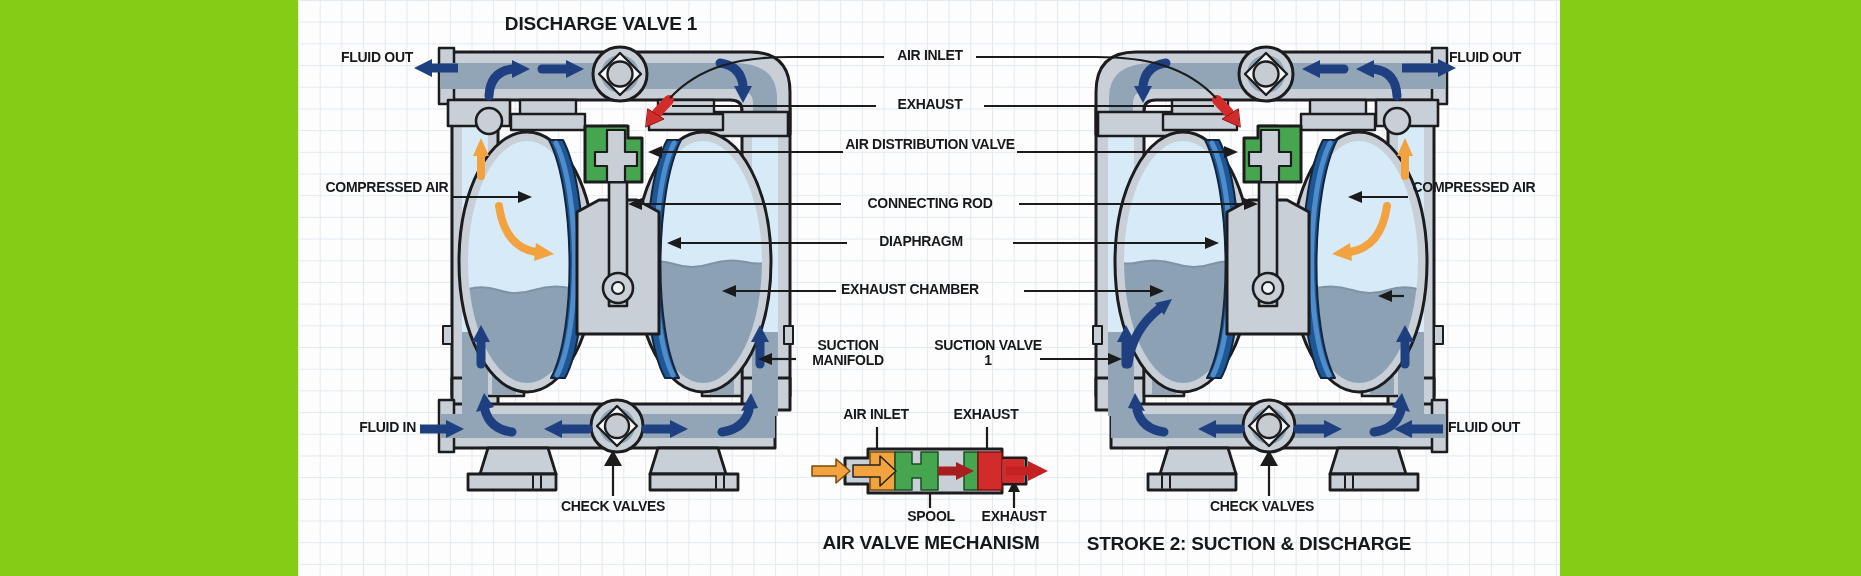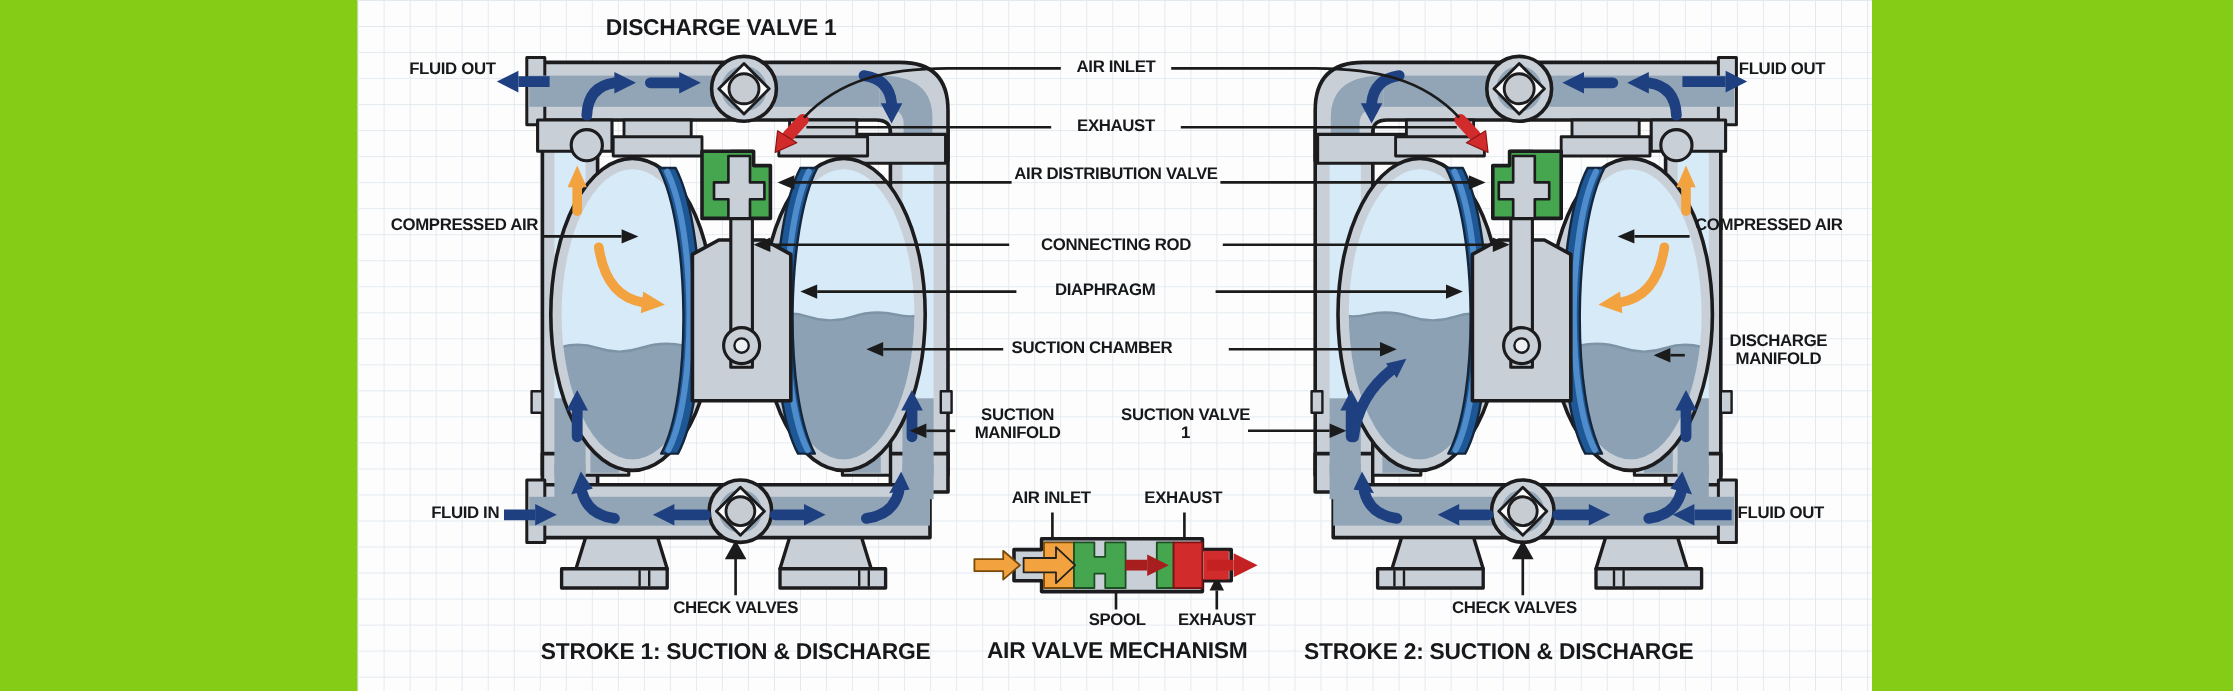--- a/index.html
+++ b/index.html
@@ -254,33 +254,31 @@
   <div class="lbl" style="left:1445px;top:50px;width:80px">FLUID OUT</div>
 
   <div class="lbl" style="left:322px;top:180px;width:130px">COMPRESSED AIR</div>
   <div class="lbl" style="left:1409px;top:180px;width:130px">COMPRESSED AIR</div>
 
   <div class="lbl" style="left:855px;top:48px;width:150px">AIR INLET</div>
   <div class="lbl" style="left:855px;top:97px;width:150px">EXHAUST</div>
   <div class="lbl" style="left:840px;top:137px;width:180px">AIR DISTRIBUTION VALVE</div>
   <div class="lbl" style="left:830px;top:196px;width:200px">CONNECTING ROD</div>
   <div class="lbl" style="left:821px;top:234px;width:200px">DIAPHRAGM</div>
-  <div class="lbl" style="left:810px;top:282px;width:200px">SUCTION CHAMBER</div>
+  <div class="lbl" style="left:810px;top:282px;width:200px">EXHAUST CHAMBER</div>
   <div class="lbl" style="left:793px;top:338px;width:110px">SUCTION MANIFOLD</div>
   <div class="lbl" style="left:933px;top:338px;width:110px">SUCTION VALVE 1</div>
 
-  <div class="lbl" style="left:1417px;top:276px;width:130px">DISCHARGE MANIFOLD</div>
 
   <div class="lbl ralign" style="left:326px;top:420px;width:90px">FLUID IN</div>
   <div class="lbl lalign" style="left:1448px;top:420px;width:110px">FLUID OUT</div>
 
   <div class="lbl" style="left:538px;top:499px;width:150px">CHECK VALVES</div>
   <div class="lbl" style="left:1187px;top:499px;width:150px">CHECK VALVES</div>
 
   <div class="lbl" style="left:816px;top:407px;width:120px">AIR INLET</div>
   <div class="lbl" style="left:926px;top:407px;width:120px">EXHAUST</div>
   <div class="lbl" style="left:871px;top:509px;width:120px">SPOOL</div>
   <div class="lbl" style="left:954px;top:509px;width:120px">EXHAUST</div>
 
   <div class="lbl cap" style="left:811px;top:533px;width:240px">AIR VALVE MECHANISM</div>
-  <div class="lbl cap" style="left:443px;top:534px;width:340px">STROKE 1: SUCTION &amp; DISCHARGE</div>
   <div class="lbl cap" style="left:1079px;top:534px;width:340px">STROKE 2: SUCTION &amp; DISCHARGE</div>
 </div>
 
 </body></html>

